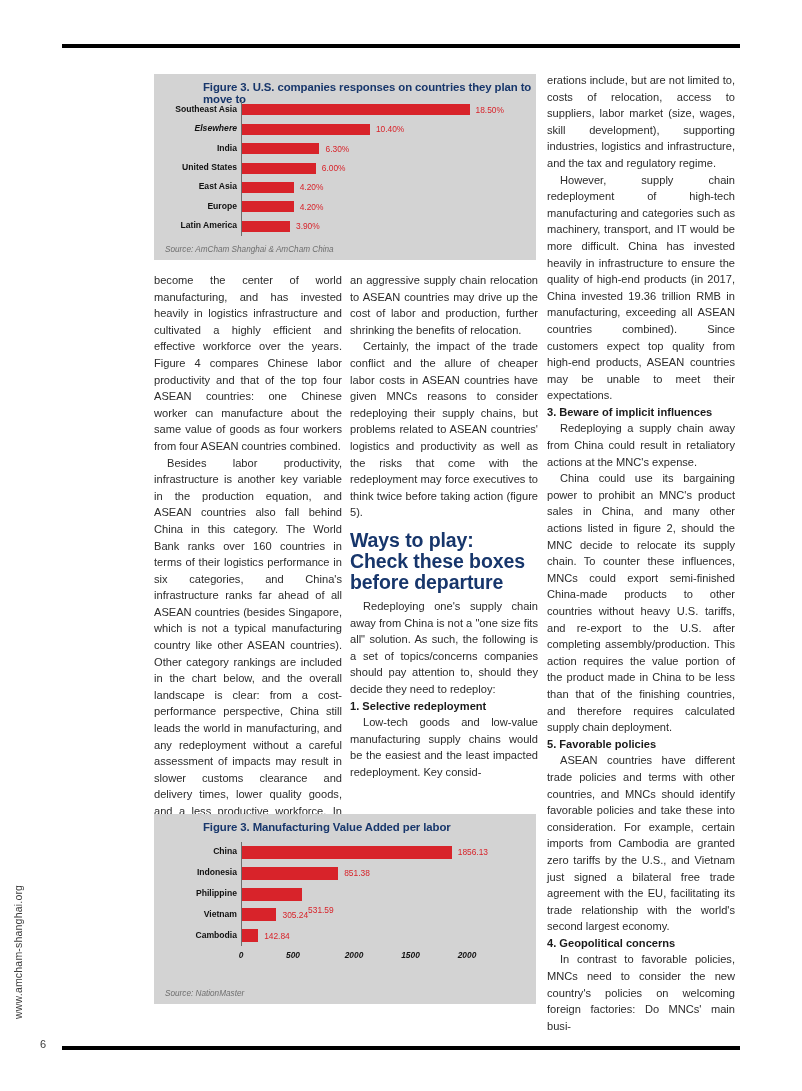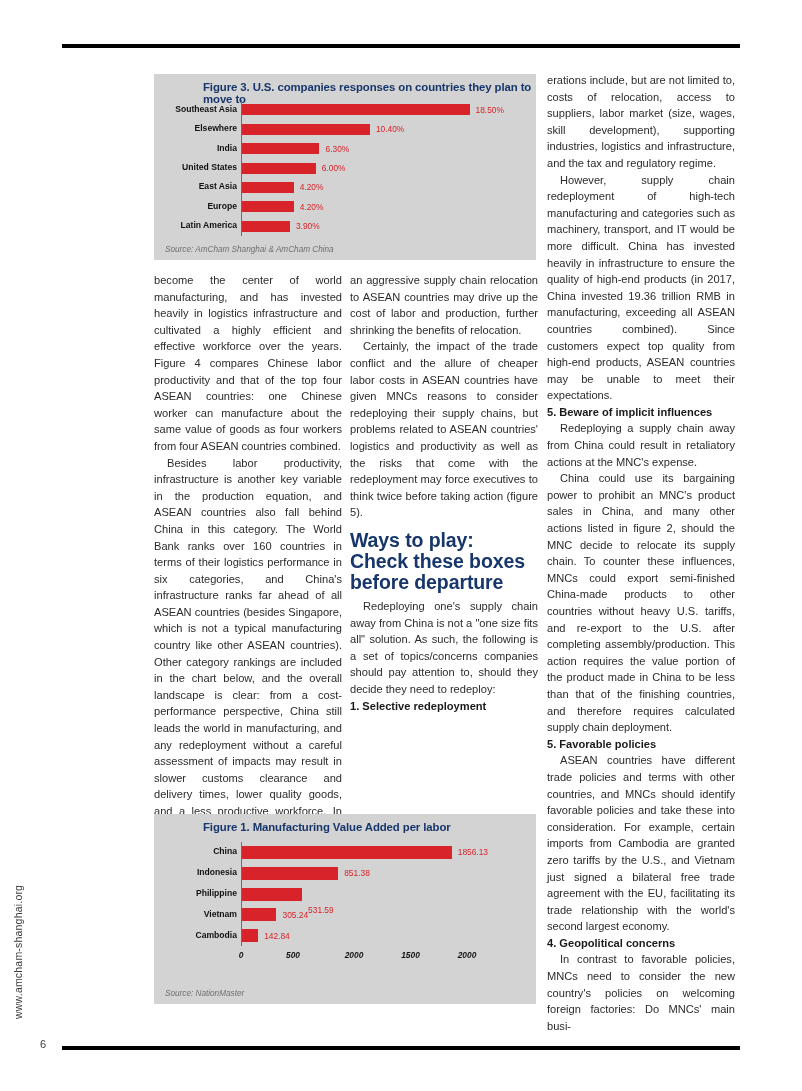--- a/index.html
+++ b/index.html
@@ -163,21 +163,21 @@
 <div class="side-url">www.amcham-shanghai.org</div>
 <div class="page-number">6</div>
 
 <div class="figure" id="figure-3">
   <div class="fig-title">Figure 3. U.S. companies responses on countries they plan to move to</div>
   <div class="plot" id="plot-3">
       <div class="axis-line" style="left: 78px;"></div>
       <div class="bar-label" style="right: 290px; top: 3.71429px;">Southeast Asia</div>
       <div class="bar" style="left: 79px; width: 227.55px; top: 4.21429px; height: 11px; background: rgb(216, 35, 42);"></div>
       <div class="bar-value" style="left: 312.55px; top: 4.71429px;">18.50%</div>
-      <div class="bar-label" style="right: 290px; top: 23.1429px;">Elsewhere</div>
+      <div class="bar-label" style="right: 290px; top: 23.1429px; font-style: italic;">Elsewhere</div>
       <div class="bar" style="left: 79px; width: 127.92px; top: 23.6429px; height: 11px; background: rgb(216, 35, 42);"></div>
       <div class="bar-value" style="left: 212.92px; top: 24.1429px;">10.40%</div>
       <div class="bar-label" style="right: 290px; top: 42.5714px;">India</div>
       <div class="bar" style="left: 79px; width: 77.49px; top: 43.0714px; height: 11px; background: rgb(216, 35, 42);"></div>
       <div class="bar-value" style="left: 162.49px; top: 43.5714px;">6.30%</div>
       <div class="bar-label" style="right: 290px; top: 62px;">United States</div>
       <div class="bar" style="left: 79px; width: 73.8px; top: 62.5px; height: 11px; background: rgb(216, 35, 42);"></div>
       <div class="bar-value" style="left: 158.8px; top: 63px;">6.00%</div>
       <div class="bar-label" style="right: 290px; top: 81.4286px;">East Asia</div>
       <div class="bar" style="left: 79px; width: 51.66px; top: 81.9286px; height: 11px; background: rgb(216, 35, 42);"></div>
@@ -204,36 +204,37 @@
 
 <div class="section-heading">
     <div>Ways to play:</div>
     <div>Check these boxes</div>
     <div>before departure</div>
   </div>
 
 <div class="col" id="col-mid-b">
     <p class="indent">Redeploying one's supply chain away from China is not a "one size fits all" solution. As such, the following is a set of topics/concerns companies should pay attention to, should they decide they need to redeploy:</p>
     <p class="sub">1. Selective redeployment</p>
+    <p class="indent">Low-tech goods and low-value manufacturing supply chains would be the easiest and the least impacted redeployment. Key consid-</p>
   </div>
 
 <div class="col" id="col-right">
     <p class="indent" style="text-indent: 0px;">erations include, but are not limited to, costs of relocation, access to suppliers, labor market (size, wages, skill development), supporting industries, logistics and infrastructure, and the tax and regulatory regime.</p>
     <p class="indent">However, supply chain redeployment of high-tech manufacturing and categories such as machinery, transport, and IT would be more difficult. China has invested heavily in infrastructure to ensure the quality of high-end products (in 2017, China invested 19.36 trillion RMB in manufacturing, exceeding all ASEAN countries combined). Since customers expect top quality from high-end products, ASEAN countries may be unable to meet their expectations.</p>
-    <p class="sub">5. Beware of implicit influences</p>
+    <p class="sub">3. Beware of implicit influences</p>
     <p class="indent">Redeploying a supply chain away from China could result in retaliatory actions at the MNC's expense.</p>
     <p class="indent">China could use its bargaining power to prohibit an MNC's product sales in China, and many other actions listed in figure 2, should the MNC decide to relocate its supply chain. To counter these influences, MNCs could export semi-finished China-made products to other countries without heavy U.S. tariffs, and re-export to the U.S. after completing assembly/production. This action requires the value portion of the product made in China to be less than that of the finishing countries, and therefore requires calculated supply chain deployment.</p>
     <p class="sub">5. Favorable policies</p>
     <p class="indent">ASEAN countries have different trade policies and terms with other countries, and MNCs should identify favorable policies and take these into consideration. For example, certain imports from Cambodia are granted zero tariffs by the U.S., and Vietnam just signed a bilateral free trade agreement with the EU, facilitating its trade relationship with the world's second largest economy.</p>
     <p class="sub">4. Geopolitical concerns</p>
     <p class="indent">In contrast to favorable policies, MNCs need to consider the new country's policies on welcoming foreign factories: Do MNCs' main busi-</p>
   </div>
 
 <div class="figure" id="figure-4">
-  <div class="fig-title">Figure 1.  Manufacturing Value Added per labor</div>
+  <div class="fig-title">Figure 3.  Manufacturing Value Added per labor</div>
   <div class="plot" id="plot-4">
       <div class="axis-line" style="left: 78px; bottom: 22px;"></div>
       <div class="bar-label" style="right: 290px; top: 4.4px;">China</div>
       <div class="bar" style="left: 79px; width: 209.743px; top: 3.9px; height: 13px; background: rgb(216, 35, 42);"></div>
       <div class="bar-value" style="left: 294.743px; top: 5.4px;">1856.13</div>
       <div class="bar-label" style="right: 290px; top: 25.2px;">Indonesia</div>
       <div class="bar" style="left: 79px; width: 96.2059px; top: 24.7px; height: 13px; background: rgb(216, 35, 42);"></div>
       <div class="bar-value" style="left: 181.206px; top: 26.2px;">851.38</div>
       <div class="bar-label" style="right: 290px; top: 46px;">Philippine</div>
       <div class="bar" style="left: 79px; width: 60.0697px; top: 45.5px; height: 13px; background: rgb(216, 35, 42);"></div>

